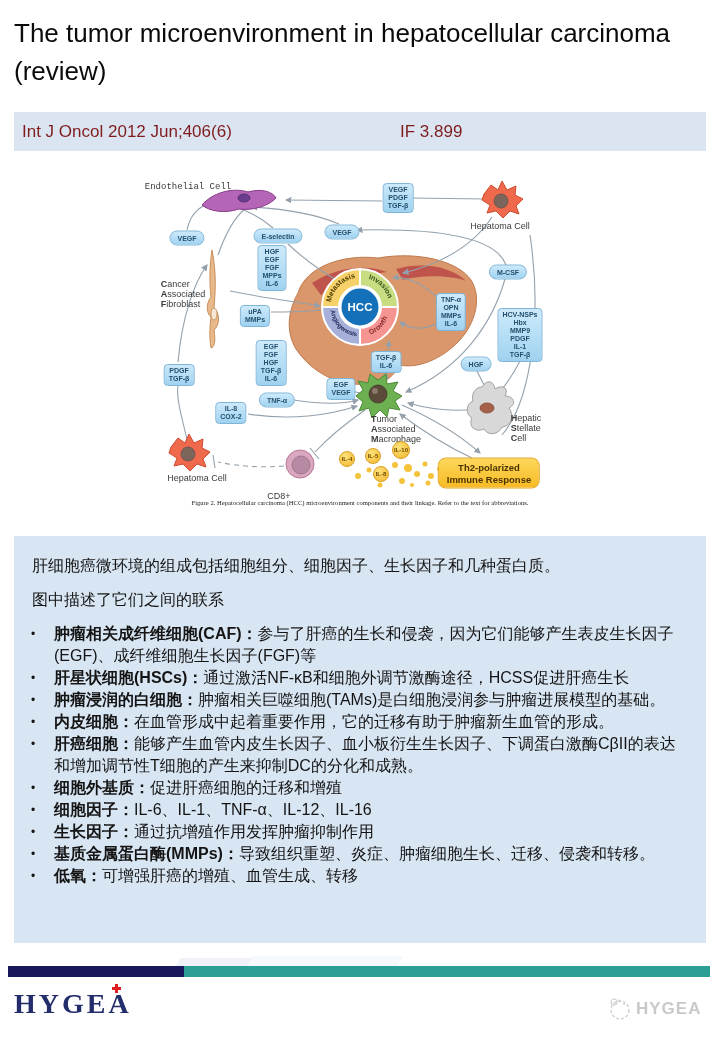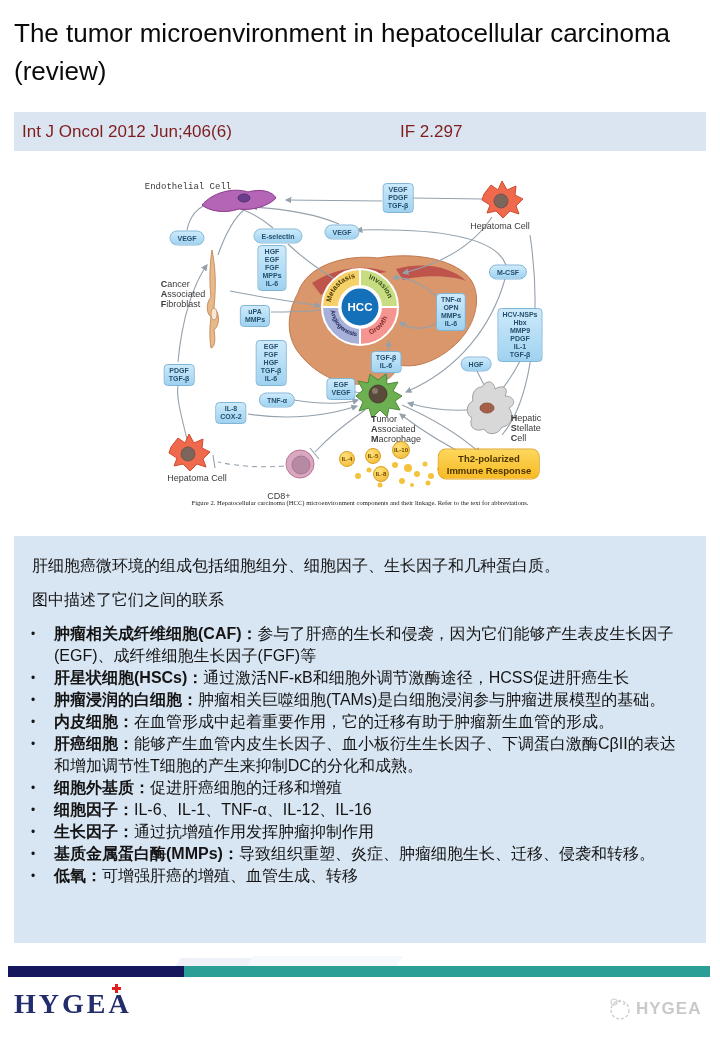--- a/index.html
+++ b/index.html
@@ -54,21 +54,21 @@
   .watermark { position:absolute; left:606px; top:996px; display:flex; align-items:center; gap:4px; }
   .watermark .wm-text { font-size:17px; letter-spacing:1px; color:#c9c9c9; font-weight:bold; }
 </style>
 </head>
 <body>
 
 <div class="title">The tumor microenvironment in hepatocellular carcinoma (review)</div>
 
 <div class="journal-bar">
   <span class="jtext">Int J Oncol 2012 Jun;406(6)</span>
-  <span class="iftext">IF 2.297</span>
+  <span class="iftext">IF 3.899</span>
 </div>
 
 <div class="fig">
   <svg class="art" width="440" height="355" viewBox="0 0 440 355">
     <defs>
       <marker id="arr" markerWidth="7" markerHeight="7" refX="5" refY="3" orient="auto-start-reverse">
         <path d="M0,0 L6,3 L0,6 Z" fill="#94a1ac"></path>
       </marker>
     </defs>
 
@@ -279,21 +279,21 @@
       </div>
       <div class="fnode f-bubble" style="left: 233px; top: 291px; height: 16px; width: 16px;">
         <div>IL-5</div>
       </div>
       <div class="fnode f-bubble" style="left: 261px; top: 285px; height: 18px; width: 18px;">
         <div>IL-10</div>
       </div>
       <div class="fnode f-bubble" style="left: 241px; top: 309px; height: 16px; width: 16px;">
         <div>IL-8</div>
       </div>
-      <div class="fnode f-th2" style="left: 349px; top: 299px;">
+      <div class="fnode f-th2" style="left: 349px; top: 308px;">
         <div>Th2-polarized</div>
         <div>Immune Response</div>
       </div>
     </div>
 
   <div class="fig-caption">Figure 2. Hepatocellular carcinoma (HCC) microenvironment components and their linkage. Refer to the text for abbreviations.</div>
 </div>
 
 <div class="notes">
   <p>肝细胞癌微环境的组成包括细胞组分、细胞因子、生长因子和几种蛋白质。</p>

